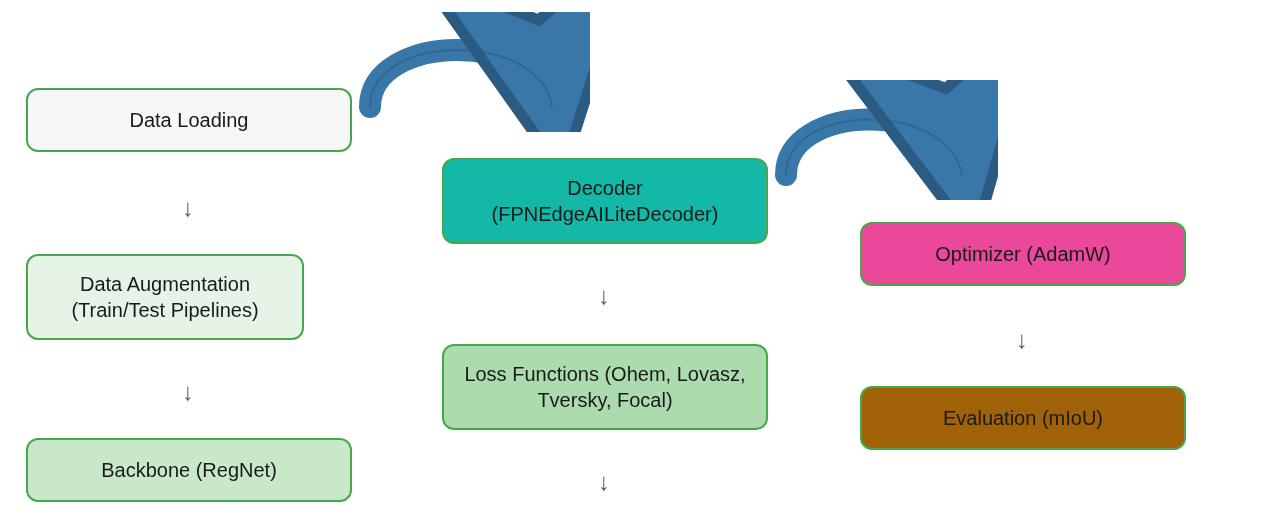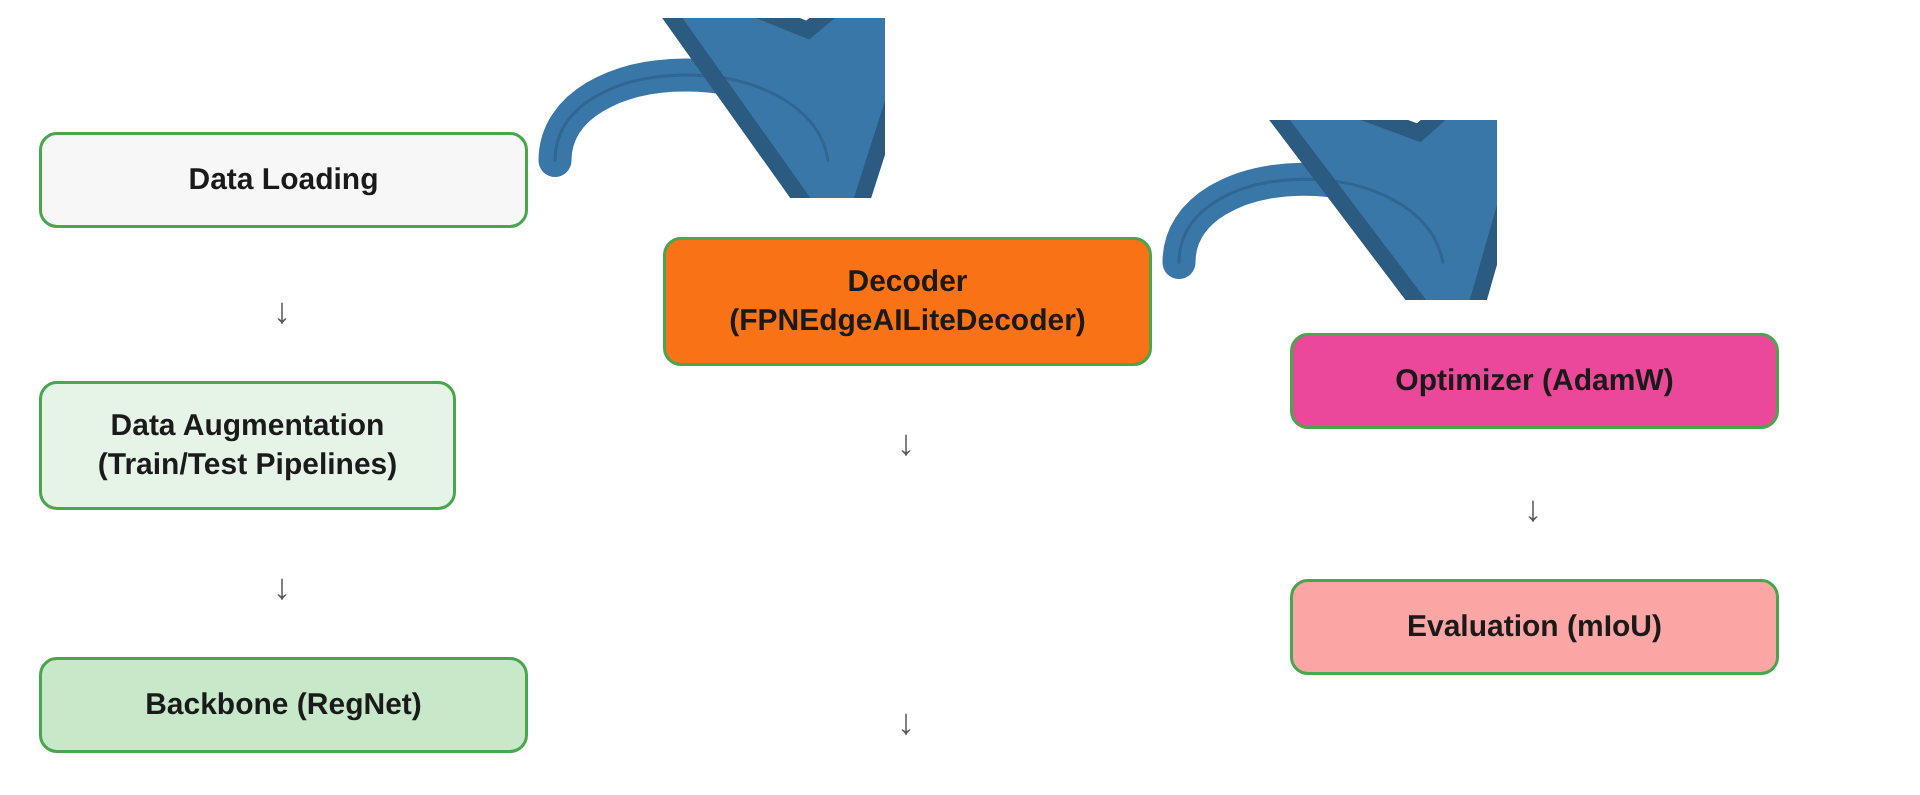--- a/index.html
+++ b/index.html
@@ -17,21 +17,21 @@
     height: 530px;
   }
   .node {
     position: absolute;
     box-sizing: border-box;
     border-radius: 12px;
     display: flex;
     align-items: center;
     justify-content: center;
     text-align: center;
-    font-weight: 700;
+    font-weight: 400;
     color: #1a1a1a;
     padding: 10px 16px;
     line-height: 1.3;
     font-size: 20px;
   }
   .arrow-down {
     position: absolute;
     color: #595959;
     font-size: 24px;
     line-height: 1;
@@ -63,39 +63,42 @@
   <svg class="curve" style="left:330px; top:12px; width:260px; height:120px;" viewBox="0 0 260 120">
     <defs>
       <marker id="ah1" viewBox="0 0 10 10" refX="7" refY="5" markerWidth="10" markerHeight="10" orient="auto">
         <path d="M 0 0 L 10 5 L 0 10 L 3 5 Z" fill="#3a77a9" stroke="#2c5b82" stroke-width="0.5"></path>
       </marker>
     </defs>
     <path d="M 40 95 C 40 20, 210 18, 222 95" fill="none" stroke="#3a77a9" stroke-width="22" stroke-linecap="round" marker-end="url(#ah1)"></path>
     <path d="M 40 95 C 40 20, 210 18, 222 95" fill="none" stroke="#2c5b82" stroke-width="2" stroke-linecap="round" opacity="0.6"></path>
   </svg>
 
-  <div id="n4" class="node" style="left: 442px; top: 158px; width: 326px; height: 86px; background: #f97316; border: 2px solid rgb(72, 167, 76);">
+  <div id="n4" class="node" style="left: 442px; top: 158px; width: 326px; height: 86px; background: #14b8a6; border: 2px solid rgb(72, 167, 76);">
     <span>Decoder (FPNEdgeAILiteDecoder)</span>
   </div>
   <div class="arrow-down" style="left:598px; top:284px;"><span>↓</span></div>
 
+  <div id="n5" class="node" style="left: 442px; top: 344px; width: 326px; height: 86px; background: rgb(172, 220, 174); border: 2px solid rgb(72, 167, 76);">
+    <span>Loss Functions (Ohem, Lovasz, Tversky, Focal)</span>
+  </div>
   <div class="arrow-down" style="left:598px; top:470px;"><span>↓</span></div>
 
   <svg class="curve" style="left:748px; top:80px; width:250px; height:120px;" viewBox="0 0 250 120">
     <defs>
       <marker id="ah2" viewBox="0 0 10 10" refX="7" refY="5" markerWidth="10" markerHeight="10" orient="auto">
         <path d="M 0 0 L 10 5 L 0 10 L 3 5 Z" fill="#3a77a9" stroke="#2c5b82" stroke-width="0.5"></path>
       </marker>
     </defs>
     <path d="M 38 95 C 38 22, 200 20, 214 95" fill="none" stroke="#3a77a9" stroke-width="22" stroke-linecap="round" marker-end="url(#ah2)"></path>
     <path d="M 38 95 C 38 22, 200 20, 214 95" fill="none" stroke="#2c5b82" stroke-width="2" stroke-linecap="round" opacity="0.6"></path>
   </svg>
 
   <div id="n6" class="node" style="left: 860px; top: 222px; width: 326px; height: 64px; background: #ec4899; border: 2px solid rgb(72, 167, 76);">
     <span>Optimizer (AdamW)</span>
   </div>
   <div class="arrow-down" style="left:1016px; top:328px;"><span>↓</span></div>
 
-  <div id="n7" class="node" style="left: 860px; top: 386px; width: 326px; height: 64px; background: #fca5a5; border: 2px solid rgb(72, 167, 76);">
+  <div id="n7" class="node" style="left: 860px; top: 386px; width: 326px; height: 64px; background: #a16207; border: 2px solid rgb(72, 167, 76);">
     <span>Evaluation (mIoU)</span>
   </div>
 
 </div>
 
 </body></html>

